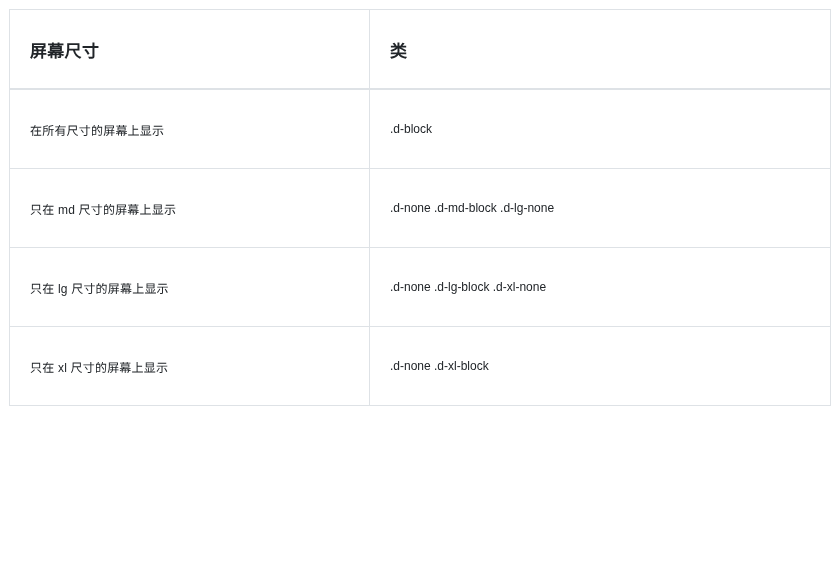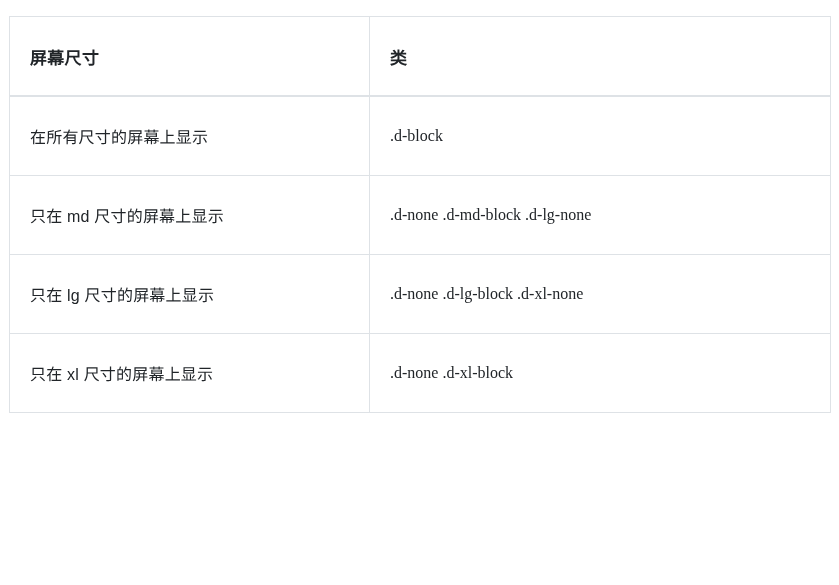--- a/index.html
+++ b/index.html
@@ -12,21 +12,21 @@
     width: 839px;
     height: 585px;
     font-family: "Liberation Sans", "DejaVu Sans", sans-serif;
     -webkit-font-smoothing: antialiased;
     overflow: hidden;
   }
 
   .table-wrap {
     position: absolute;
     left: 9px;
-    top: 16px;
+    top: 9px;
     width: 821px;
     height: 569px;
     box-sizing: border-box;
   }
 
   table.display-utils {
     width: 821px;
     border-collapse: collapse;
     table-layout: fixed;
     background: #ffffff;
@@ -49,31 +49,31 @@
   table.display-utils thead th {
     height: 78px;
     font-weight: bold;
     font-size: 17px;
     color: #212529;
     letter-spacing: 0.3px;
     border-bottom: 2px solid #dee2e6;
   }
 
   table.display-utils tbody td {
-    font-size: 16px;
+    font-size: 12px;
     color: #212529;
     font-weight: normal;
   }
 
   td.cell-size {
     letter-spacing: 0.2px;
   }
 
   td.cell-class {
-    font-family: Liberation Serif, serif;
+    font-family: Liberation Sans, sans-serif;
     font-size: 15px;
     color: #e83e8c;
     white-space: nowrap;
     letter-spacing: 0px;
   }
 </style>
 </head>
 <body>
 
 <div class="table-wrap">

